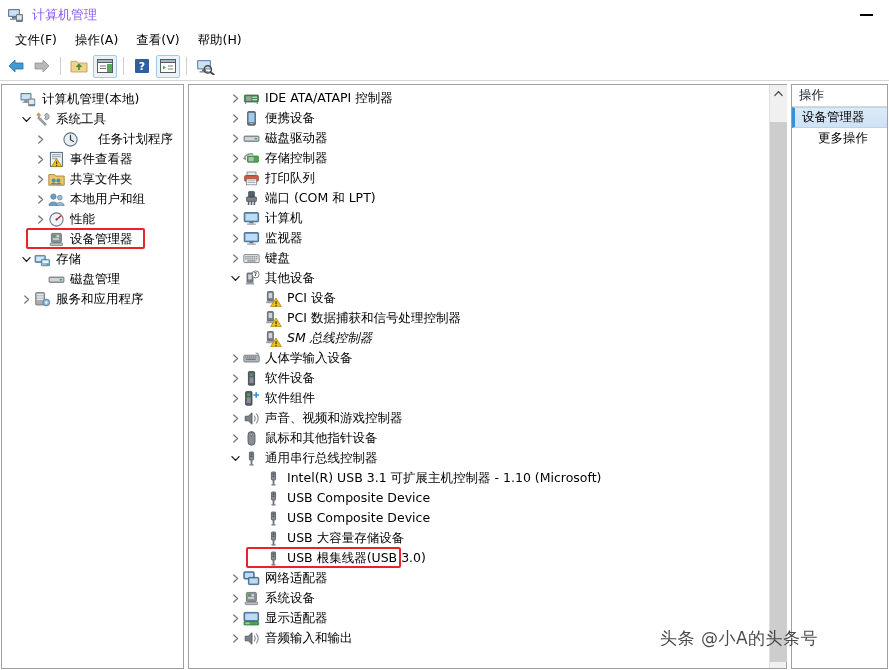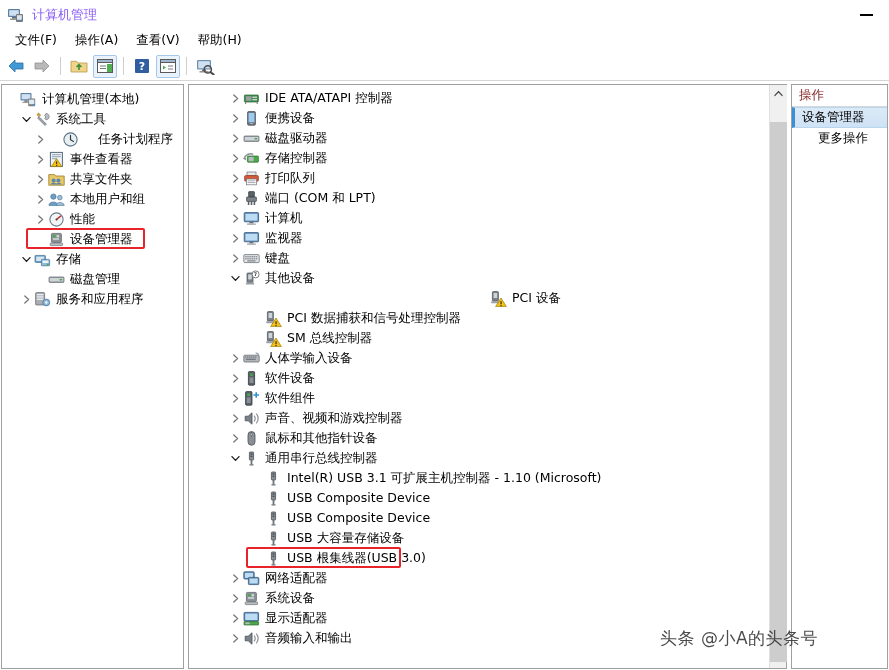--- a/index.html
+++ b/index.html
@@ -68,21 +68,21 @@
 
   
   .redbox {
     position: absolute; border: 2px solid #e8232a; border-radius: 2px;
     pointer-events: none;
   }
 
   
   .rp-head {
     height: 22px; display:flex; align-items:center; padding-left: 7px;
-    font-size: 12.5px; color: #7f1d1d; border-bottom: 1px solid #d8d8d8; background:#fff;
+    font-size: 12.5px; color: #0f172a; border-bottom: 1px solid #d8d8d8; background:#fff;
   }
   .rp-sel {
     height: 21px; display:flex; align-items:center; padding-left: 7px;
     font-size: 12.5px; color: #000;
     background: linear-gradient(#dbeaf7,#cfe2f5);
     border-top: 1px solid #b8d6ee; border-bottom: 1px solid #b8d6ee;
     border-left: 3px solid #3a8fd6;
   }
   .rp-sub { height: 21px; display:flex; align-items:center; padding-left: 26px; font-size: 12.5px; color:#000; }
 
@@ -494,21 +494,21 @@
           </span>
           <span class="ico"><svg width="17" height="17" viewBox="0 0 17 17">
               <rect x="4" y="3" width="6" height="9.4" rx="0.8" fill="#7b828a" stroke="#474d54" stroke-width="0.7"></rect>
               <rect x="5.2" y="4.4" width="3.6" height="5" fill="#cfd4d8"></rect>
               <rect x="2.8" y="12.6" width="8.4" height="2" rx="0.5" fill="#9aa0a6"></rect>
               <circle cx="12.6" cy="4.4" r="3.5" fill="#ffffff" stroke="#5a6169" stroke-width="0.8"></circle>
               <text x="12.6" y="6.4" font-size="5.2" font-family="DejaVu Sans, sans-serif" text-anchor="middle" fill="#2a3139" font-weight="bold">?</text>
             </svg></span>
           <span class="lbl">其他设备</span>
         </div>
-        <div class="row" style="padding-left: 58px; justify-content: center;">
+        <div class="row" style="padding-left: 58px;">
           <span class="chev blank"></span>
           <span class="ico"><svg width="17" height="17" viewBox="0 0 17 17">
               <rect x="2.4" y="1.6" width="6" height="9.4" rx="0.8" fill="#7b828a" stroke="#474d54" stroke-width="0.7"></rect>
               <rect x="3.6" y="3" width="3.6" height="5" fill="#cfd4d8"></rect>
               <rect x="1.2" y="11.2" width="8.4" height="2" rx="0.5" fill="#9aa0a6"></rect>
               <path d="M11 8 L16.4 16.6 L5.6 16.6 Z" fill="#f0c11a" stroke="#a07b00" stroke-width="0.7" stroke-linejoin="round"></path>
               <rect x="10.4" y="11.2" width="1.3" height="3" fill="#4a3a00"></rect>
               <rect x="10.4" y="15" width="1.3" height="1.2" fill="#4a3a00"></rect>
             </svg></span>
           <span class="lbl">PCI 设备</span>
@@ -518,21 +518,21 @@
           <span class="ico"><svg width="17" height="17" viewBox="0 0 17 17">
               <rect x="2.4" y="1.6" width="6" height="9.4" rx="0.8" fill="#7b828a" stroke="#474d54" stroke-width="0.7"></rect>
               <rect x="3.6" y="3" width="3.6" height="5" fill="#cfd4d8"></rect>
               <rect x="1.2" y="11.2" width="8.4" height="2" rx="0.5" fill="#9aa0a6"></rect>
               <path d="M11 8 L16.4 16.6 L5.6 16.6 Z" fill="#f0c11a" stroke="#a07b00" stroke-width="0.7" stroke-linejoin="round"></path>
               <rect x="10.4" y="11.2" width="1.3" height="3" fill="#4a3a00"></rect>
               <rect x="10.4" y="15" width="1.3" height="1.2" fill="#4a3a00"></rect>
             </svg></span>
           <span class="lbl">PCI 数据捕获和信号处理控制器</span>
         </div>
-        <div class="row" style="padding-left: 58px;">
+        <div class="row" style="padding-left: 58px; font-style: italic;">
           <span class="chev blank"></span>
           <span class="ico"><svg width="17" height="17" viewBox="0 0 17 17">
               <rect x="2.4" y="1.6" width="6" height="9.4" rx="0.8" fill="#7b828a" stroke="#474d54" stroke-width="0.7"></rect>
               <rect x="3.6" y="3" width="3.6" height="5" fill="#cfd4d8"></rect>
               <rect x="1.2" y="11.2" width="8.4" height="2" rx="0.5" fill="#9aa0a6"></rect>
               <path d="M11 8 L16.4 16.6 L5.6 16.6 Z" fill="#f0c11a" stroke="#a07b00" stroke-width="0.7" stroke-linejoin="round"></path>
               <rect x="10.4" y="11.2" width="1.3" height="3" fill="#4a3a00"></rect>
               <rect x="10.4" y="15" width="1.3" height="1.2" fill="#4a3a00"></rect>
             </svg></span>
           <span class="lbl">SM 总线控制器</span>

